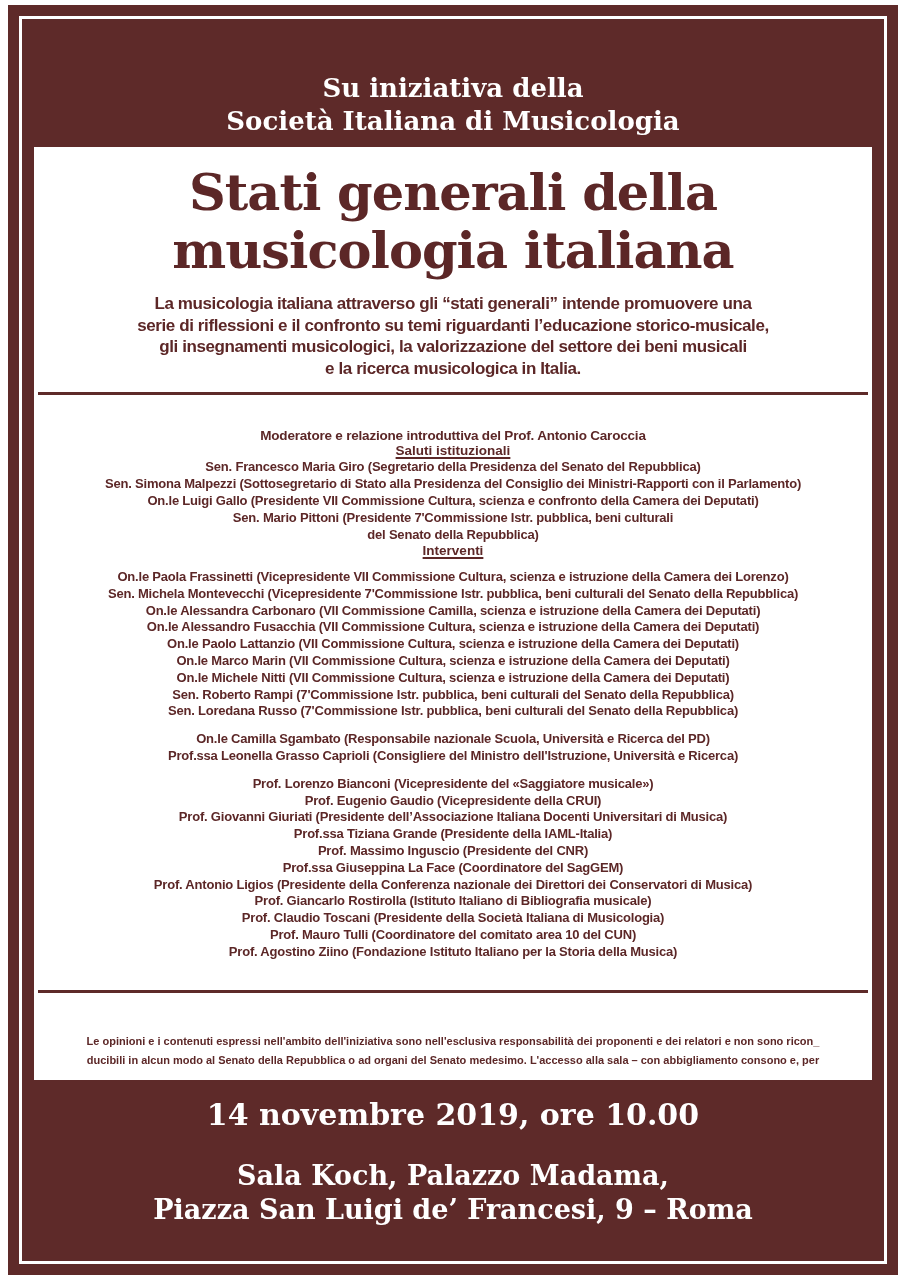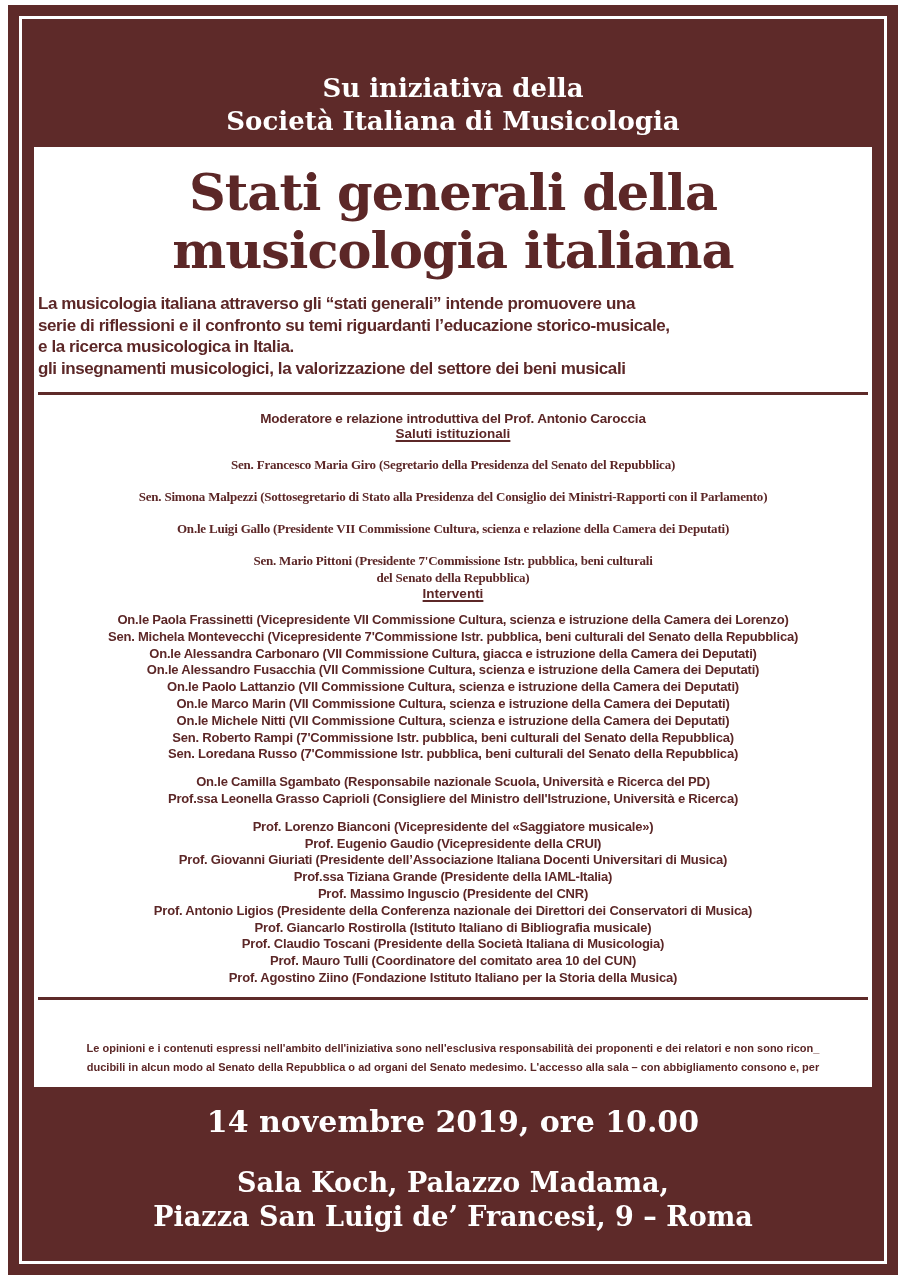--- a/index.html
+++ b/index.html
@@ -25,32 +25,32 @@
     padding:8px 0 9px; white-space:pre-line;
   }
   
   .middle { flex:1; display:flex; flex-direction:column; padding:0 4px; overflow:visible; }
   .title {
     margin-top:16px; text-align:center; color:var(--ink);
     font-family:"DejaVu Serif", serif; font-size:51px; line-height:58px;
     letter-spacing:-1px; white-space:pre-line;
   }
   .intro {
-    margin-top:14px; font-size:17px; line-height:21.5px;
+    margin-top:14px; text-align:center; font-size:17px; line-height:21.5px;
     letter-spacing:-0.4px;
   }
   .intro div { white-space:nowrap; }
   .rule { flex:none; border-top:3px solid var(--maroon); margin-top:13px; }
-  .moderator { margin-top:16px; text-align:center; font-size:13.5px; letter-spacing:-0.2px; }
+  .moderator { margin-top:33px; text-align:center; font-size:13.5px; letter-spacing:-0.2px; }
   .sec-heading {
     text-align:center; font-size:13.5px;
     text-decoration:underline; text-decoration-thickness:2px; text-underline-offset:2px;
   }
   .entries { text-align:center; font-size:13px; letter-spacing:-0.2px; }
-  .saluti-list .entry { margin-top:15px; line-height:17px; white-space:pre-line;font-family:Liberation Serif, serif; }
+  .saluti-list .entry { line-height:17px; white-space:pre-line; }
   .tight-list { margin-top:11px; }
   .tight-list .entry { line-height:16.8px; white-space:nowrap; }
   .bottom-block { margin-top:auto; }
   .disclaimer {
     padding:8px 12px 10px; font-size:11px; line-height:19px; text-align:center;margin-top:31px;
   }
   .disclaimer div { white-space:nowrap; }
   
   .banner-bottom {
     flex:none; background:var(--maroon); color:#fff; text-align:center;
@@ -73,46 +73,46 @@
 
       <main class="middle">
 
         <h1 class="title" style="margin:16px 0 0; font-weight:bold;">Stati generali della
 musicologia italiana</h1>
 
         <div class="intro">
 
         <div>La musicologia italiana attraverso gli “stati generali” intende promuovere una</div>
             <div>serie di riflessioni e il confronto su temi riguardanti l’educazione storico-musicale,</div>
+            <div>gli insegnamenti musicologici, la valorizzazione del settore dei beni musicali</div>
             <div>e la ricerca musicologica in Italia.</div>
-            <div>gli insegnamenti musicologici, la valorizzazione del settore dei beni musicali</div>
           </div>
 
         <div class="rule"></div>
 
         <div class="moderator">Moderatore e relazione introduttiva del Prof. Antonio Caroccia</div>
 
         <div class="sec-heading">Saluti istituzionali</div>
 
         <div class="entries saluti-list">
 
         <div class="entry">Sen. Francesco Maria Giro (Segretario della Presidenza del Senato del Repubblica)</div>
             <div class="entry">Sen. Simona Malpezzi (Sottosegretario di Stato alla Presidenza del Consiglio dei Ministri-Rapporti con il Parlamento)</div>
-            <div class="entry">On.le Luigi Gallo (Presidente VII Commissione Cultura, scienza e relazione della Camera dei Deputati)</div>
+            <div class="entry">On.le Luigi Gallo (Presidente VII Commissione Cultura, scienza e confronto della Camera dei Deputati)</div>
             <div class="entry">Sen. Mario Pittoni (Presidente 7'Commissione Istr. pubblica, beni culturali
 del Senato della Repubblica)</div>
           </div>
 
         <div class="sec-heading">Interventi</div>
 
         <div class="entries tight-list">
 
         <div class="entry">On.le Paola Frassinetti (Vicepresidente VII Commissione Cultura, scienza e istruzione della Camera dei Lorenzo)</div>
             <div class="entry">Sen. Michela Montevecchi (Vicepresidente 7'Commissione Istr. pubblica, beni culturali del Senato della Repubblica)</div>
-            <div class="entry">On.le Alessandra Carbonaro (VII Commissione Cultura, giacca e istruzione della Camera dei Deputati)</div>
+            <div class="entry">On.le Alessandra Carbonaro (VII Commissione Camilla, scienza e istruzione della Camera dei Deputati)</div>
             <div class="entry">On.le Alessandro Fusacchia (VII Commissione Cultura, scienza e istruzione della Camera dei Deputati)</div>
             <div class="entry">On.le Paolo Lattanzio (VII Commissione Cultura, scienza e istruzione della Camera dei Deputati)</div>
             <div class="entry">On.le Marco Marin (VII Commissione Cultura, scienza e istruzione della Camera dei Deputati)</div>
             <div class="entry">On.le Michele Nitti (VII Commissione Cultura, scienza e istruzione della Camera dei Deputati)</div>
             <div class="entry">Sen. Roberto Rampi (7'Commissione Istr. pubblica, beni culturali del Senato della Repubblica)</div>
             <div class="entry">Sen. Loredana Russo (7'Commissione Istr. pubblica, beni culturali del Senato della Repubblica)</div>
           </div>
 
         <div class="entries tight-list">
 
@@ -120,20 +120,21 @@
             <div class="entry">Prof.ssa Leonella Grasso Caprioli (Consigliere del Ministro dell'Istruzione, Università e Ricerca)</div>
           </div>
 
         <div class="entries tight-list">
 
         <div class="entry">Prof. Lorenzo Bianconi (Vicepresidente del «Saggiatore musicale»)</div>
             <div class="entry">Prof. Eugenio Gaudio (Vicepresidente della CRUI)</div>
             <div class="entry">Prof. Giovanni Giuriati (Presidente dell’Associazione Italiana Docenti Universitari di Musica)</div>
             <div class="entry">Prof.ssa Tiziana Grande (Presidente della IAML-Italia)</div>
             <div class="entry">Prof. Massimo Inguscio (Presidente del CNR)</div>
+            <div class="entry">Prof.ssa Giuseppina La Face (Coordinatore del SagGEM)</div>
             <div class="entry">Prof. Antonio Ligios (Presidente della Conferenza nazionale dei Direttori dei Conservatori di Musica)</div>
             <div class="entry">Prof. Giancarlo Rostirolla (Istituto Italiano di Bibliografia musicale)</div>
             <div class="entry">Prof. Claudio Toscani (Presidente della Società Italiana di Musicologia)</div>
             <div class="entry">Prof. Mauro Tulli (Coordinatore del comitato area 10 del CUN)</div>
             <div class="entry">Prof. Agostino Ziino (Fondazione Istituto Italiano per la Storia della Musica)</div>
           </div>
 
         <div class="bottom-block">
           <div class="rule" style="margin-top:10px;"></div>
           <div class="disclaimer">

